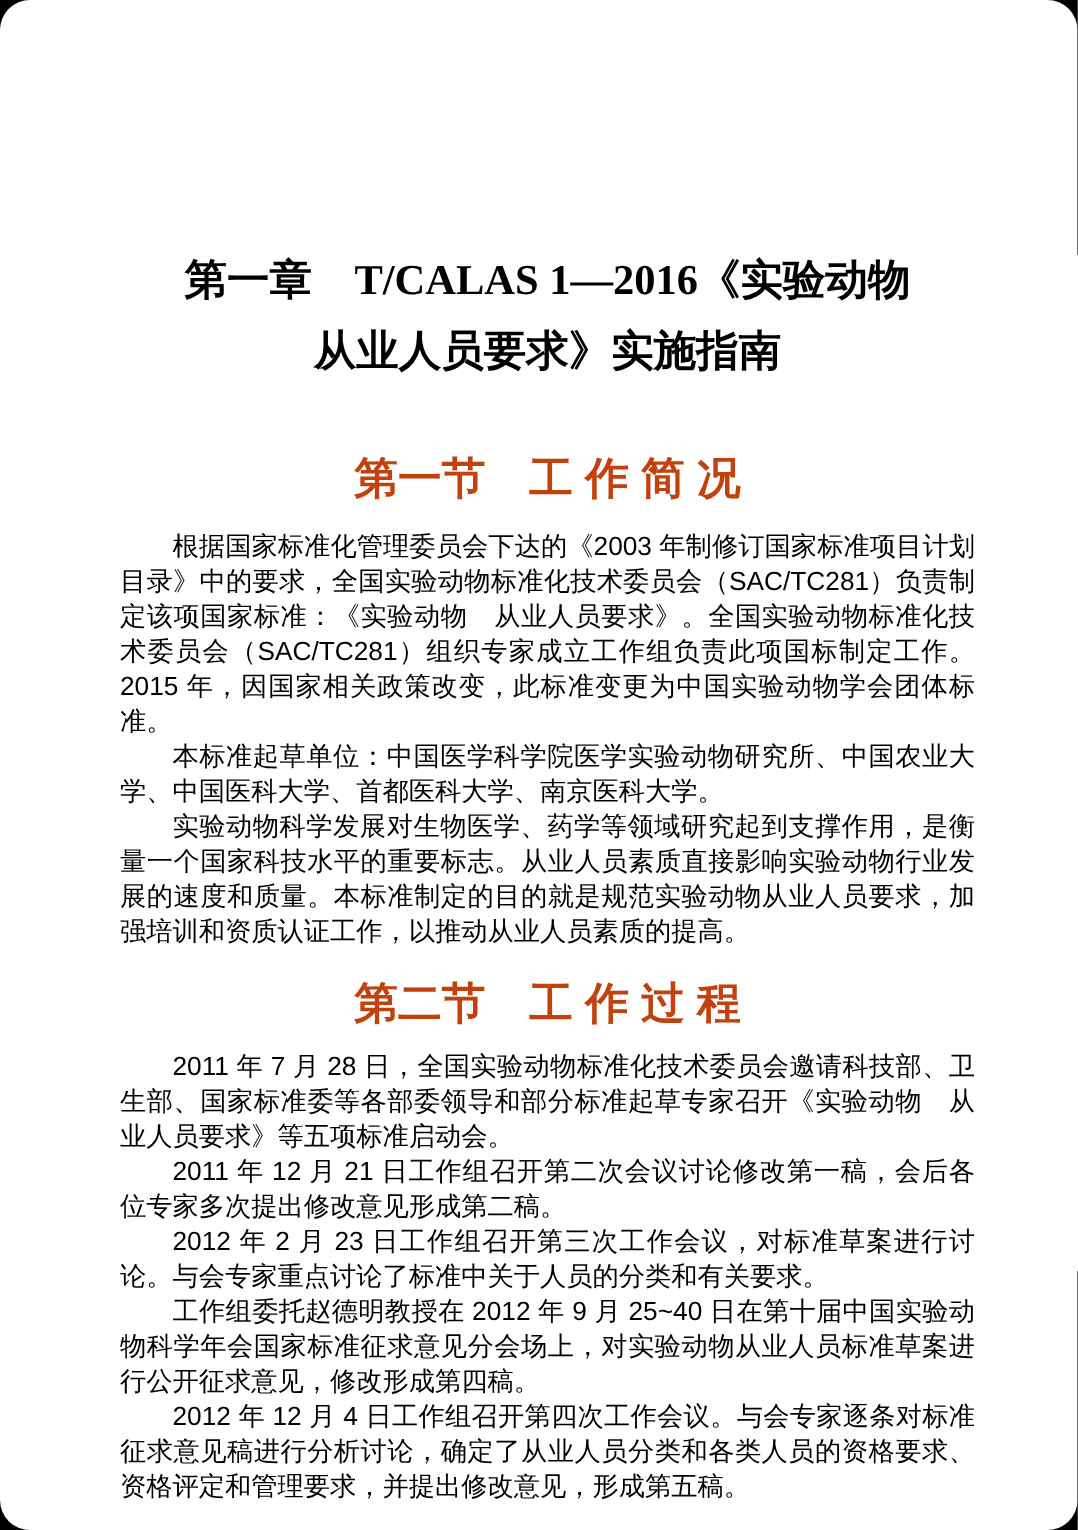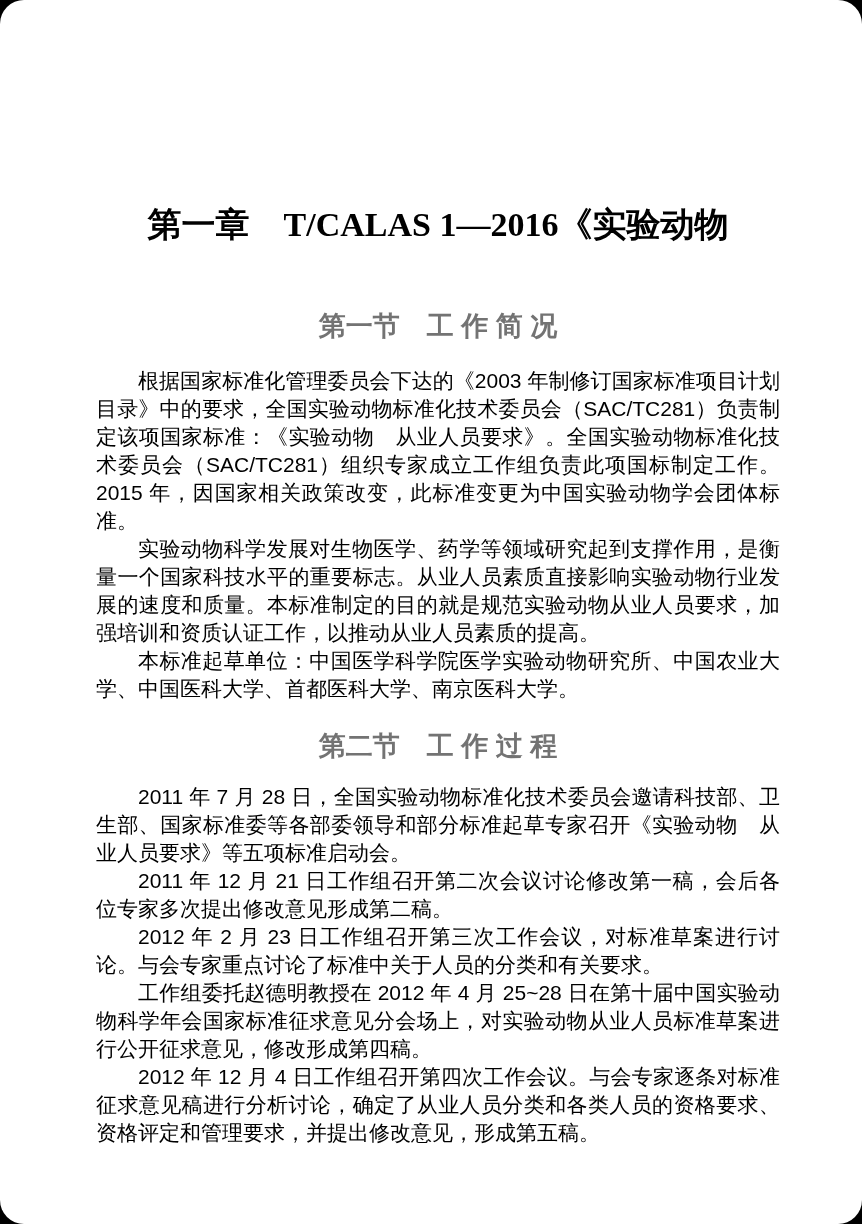--- a/index.html
+++ b/index.html
@@ -28,23 +28,23 @@
     font-family: "Liberation Serif", "DejaVu Serif", serif;
     font-weight: bold;
     font-size: 34px;
     line-height: 57px;
     color: #000;
   }
   .section-heading {
     text-align: center;
     font-family: "Liberation Sans", "DejaVu Sans", sans-serif;
     font-weight: bold;
-    font-size: 27px;
+    font-size: 35px;
     line-height: 30px;
-    color: #737373;
+    color: #c2410c;
     margin: 0;
   }
   .section-heading.first {
     margin-top: 58px;
     margin-bottom: 26px;
   }
   .section-heading.second {
     margin-top: 28px;
     margin-bottom: 22px;
   }
@@ -60,30 +60,31 @@
   }
 </style>
 </head>
 <body>
 
 <div class="page">
   <div class="content">
 
     <h1 class="chapter-title">
       <span>第一章　T/CALAS 1—2016《实验动物</span><br>
+      <span>从业人员要求》实施指南</span>
     </h1>
 
     <h2 class="section-heading first">第一节　工 作 简 况</h2>
 
     <p class="body-para">根据国家标准化管理委员会下达的《2003 年制修订国家标准项目计划目录》中的要求，全国实验动物标准化技术委员会（SAC/TC281）负责制定该项国家标准：《实验动物　从业人员要求》。全国实验动物标准化技术委员会（SAC/TC281）组织专家成立工作组负责此项国标制定工作。2015 年，因国家相关政策改变，此标准变更为中国实验动物学会团体标准。</p>
+    <p class="body-para">本标准起草单位：中国医学科学院医学实验动物研究所、中国农业大学、中国医科大学、首都医科大学、南京医科大学。</p>
     <p class="body-para">实验动物科学发展对生物医学、药学等领域研究起到支撑作用，是衡量一个国家科技水平的重要标志。从业人员素质直接影响实验动物行业发展的速度和质量。本标准制定的目的就是规范实验动物从业人员要求，加强培训和资质认证工作，以推动从业人员素质的提高。</p>
-    <p class="body-para">本标准起草单位：中国医学科学院医学实验动物研究所、中国农业大学、中国医科大学、首都医科大学、南京医科大学。</p>
 
     <h2 class="section-heading second">第二节　工 作 过 程</h2>
 
     <p class="body-para">2011 年 7 月 28 日，全国实验动物标准化技术委员会邀请科技部、卫生部、国家标准委等各部委领导和部分标准起草专家召开《实验动物　从业人员要求》等五项标准启动会。</p>
     <p class="body-para">2011 年 12 月 21 日工作组召开第二次会议讨论修改第一稿，会后各位专家多次提出修改意见形成第二稿。</p>
     <p class="body-para">2012 年 2 月 23 日工作组召开第三次工作会议，对标准草案进行讨论。与会专家重点讨论了标准中关于人员的分类和有关要求。</p>
-    <p class="body-para">工作组委托赵德明教授在 2012 年 4 月 25~28 日在第十届中国实验动物科学年会国家标准征求意见分会场上，对实验动物从业人员标准草案进行公开征求意见，修改形成第四稿。</p>
+    <p class="body-para">工作组委托赵德明教授在 2012 年 9 月 25~40 日在第十届中国实验动物科学年会国家标准征求意见分会场上，对实验动物从业人员标准草案进行公开征求意见，修改形成第四稿。</p>
     <p class="body-para">2012 年 12 月 4 日工作组召开第四次工作会议。与会专家逐条对标准征求意见稿进行分析讨论，确定了从业人员分类和各类人员的资格要求、资格评定和管理要求，并提出修改意见，形成第五稿。</p>
 
   </div>
 </div>
 
 </body></html>

